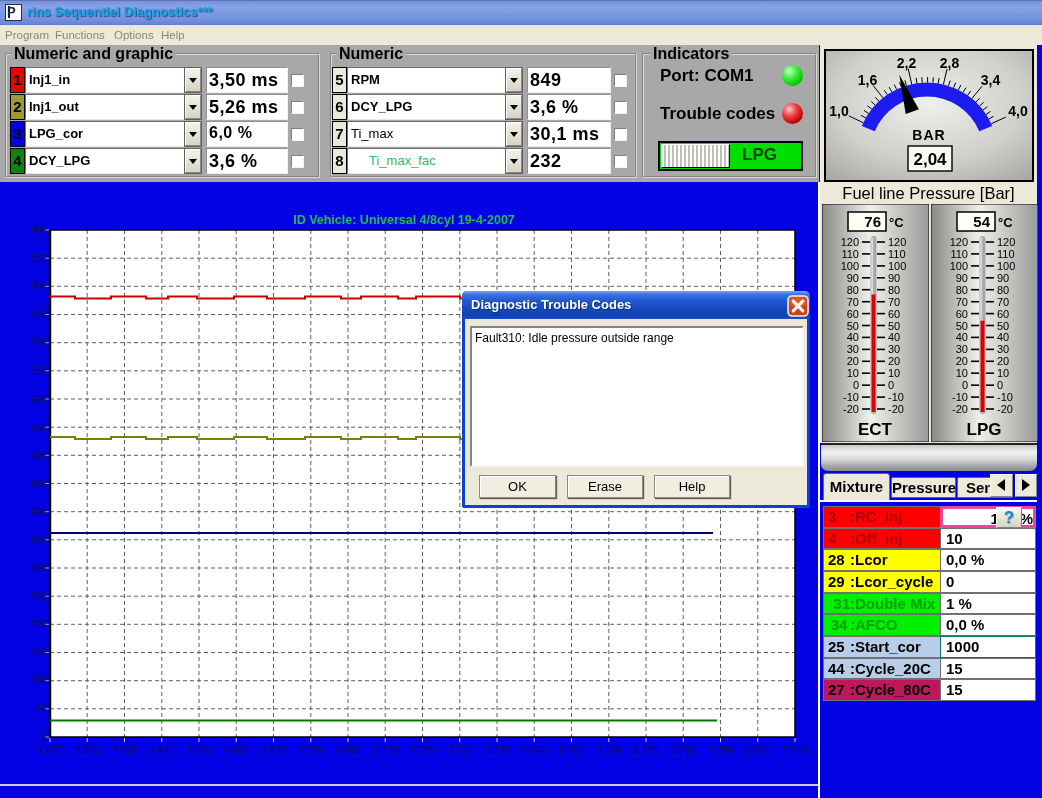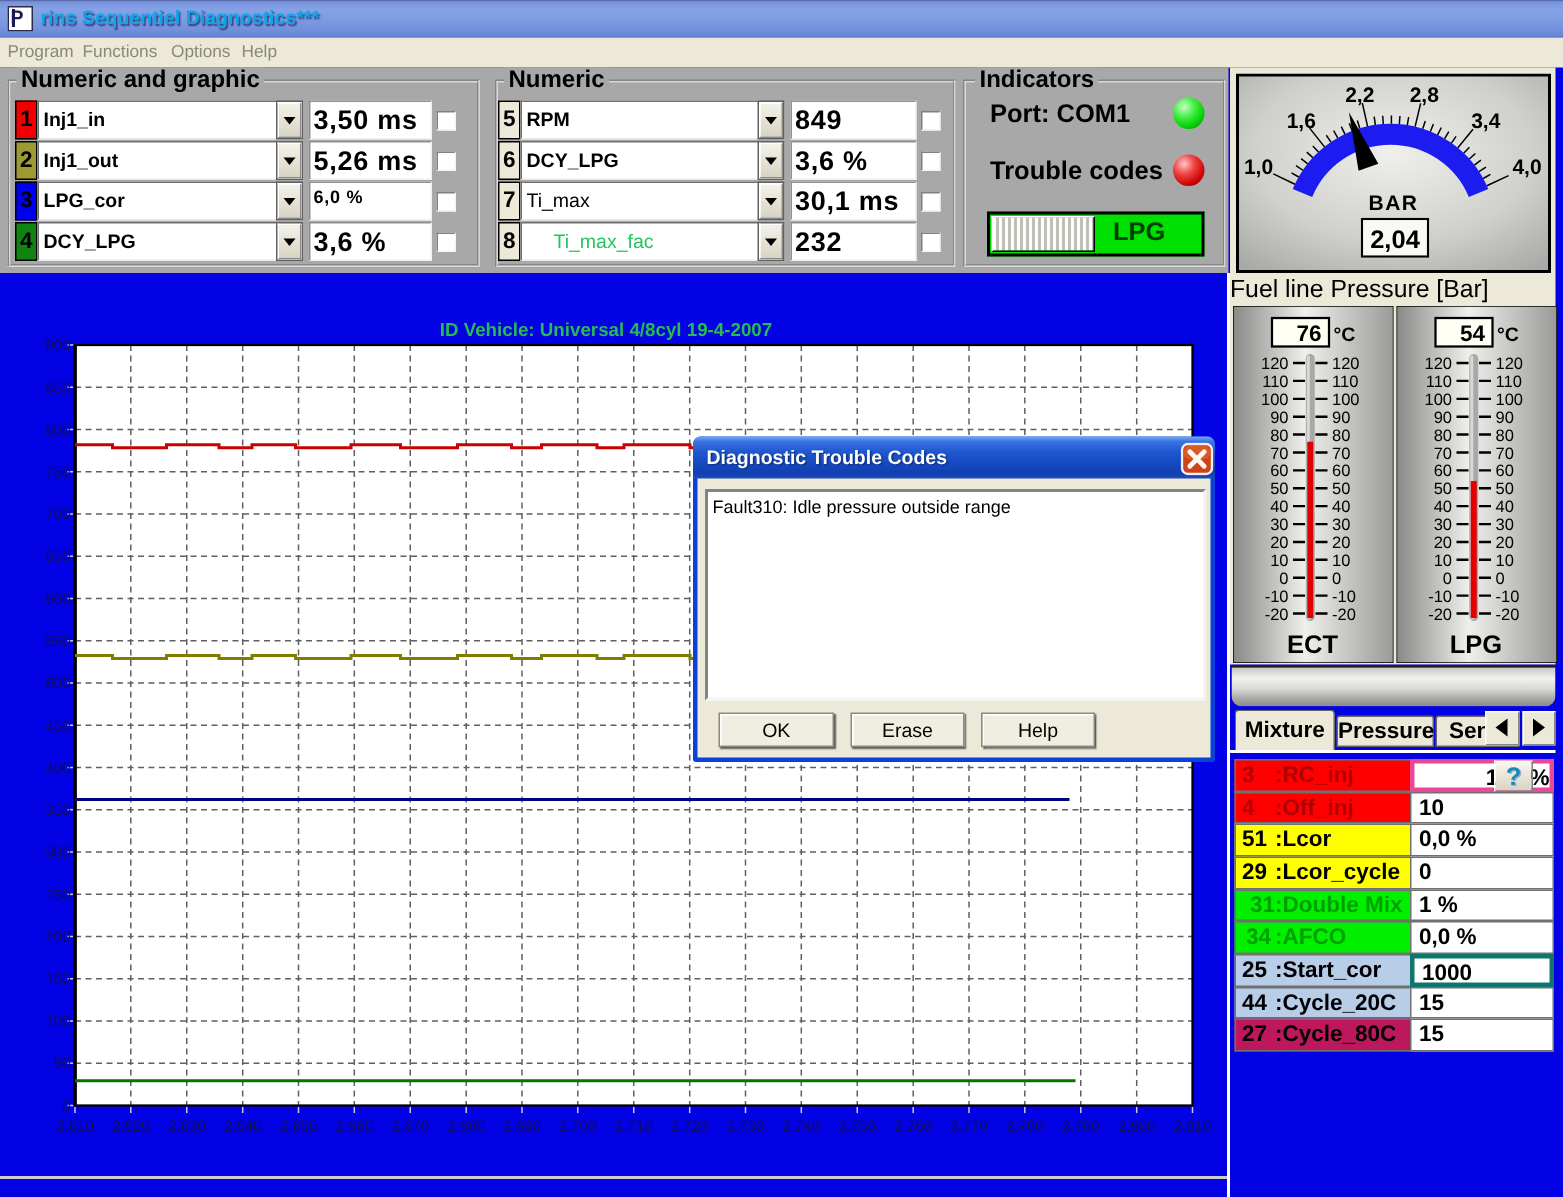--- a/index.html
+++ b/index.html
@@ -39,21 +39,21 @@
 <div class="abs" style="left:189px;top:105px;width:0;height:0;border-left:4px solid transparent;border-right:4px solid transparent;border-top:5px solid #000;"></div>
 <div class="abs" style="left:206px;top:94px;width:82px;height:26px;background:#fff;border:1px solid #909090;border-bottom-color:#f0f0f0;border-right-color:#f0f0f0;box-sizing:border-box;"></div>
 <div class="abs b" style="left:209px;top:97px;font-size:18px;color:#000;letter-spacing:0.5px;">5,26 ms</div>
 <div class="abs" style="left:291px;top:101px;width:13px;height:13px;background:#fff;border:1px solid #808080;border-bottom-color:#f4f4f4;border-right-color:#f4f4f4;box-sizing:border-box;"></div>
 <div class="abs b" style="left:10px;top:121px;width:15px;height:26px;background:#0000f0;border:1px solid #000;box-sizing:border-box;font-size:15px;text-align:center;line-height:24px;color:#000;">3</div>
 <div class="abs" style="left:25px;top:121px;width:177px;height:26px;background:#fff;border:1px solid #707070;border-bottom-color:#e8e8e8;border-right-color:#e8e8e8;box-sizing:border-box;"></div>
 <div class="abs b" style="left:29px;top:126px;font-size:13px;color:#000;">LPG_cor</div>
 <div class="abs" style="left:185px;top:122px;width:16px;height:24px;background:linear-gradient(180deg,#f4f2e8,#d8d4c4);border:1px solid #888;border-top-color:#fff;border-left-color:#fff;box-sizing:border-box;box-shadow:0 0 0 1px #606060;"></div>
 <div class="abs" style="left:189px;top:132px;width:0;height:0;border-left:4px solid transparent;border-right:4px solid transparent;border-top:5px solid #000;"></div>
 <div class="abs" style="left:206px;top:121px;width:82px;height:26px;background:#fff;border:1px solid #909090;border-bottom-color:#f0f0f0;border-right-color:#f0f0f0;box-sizing:border-box;"></div>
-<div class="abs b" style="left:209px;top:124px;font-size:12px;color:#000;letter-spacing:0.5px;">6,0 %</div>
+<div class="abs b" style="left:209px;top:124px;font-size:16px;color:#000;letter-spacing:0.5px;">6,0 %</div>
 <div class="abs" style="left:291px;top:128px;width:13px;height:13px;background:#fff;border:1px solid #808080;border-bottom-color:#f4f4f4;border-right-color:#f4f4f4;box-sizing:border-box;"></div>
 <div class="abs b" style="left:10px;top:148px;width:15px;height:26px;background:#108410;border:1px solid #000;box-sizing:border-box;font-size:15px;text-align:center;line-height:24px;color:#000;">4</div>
 <div class="abs" style="left:25px;top:148px;width:177px;height:26px;background:#fff;border:1px solid #707070;border-bottom-color:#e8e8e8;border-right-color:#e8e8e8;box-sizing:border-box;"></div>
 <div class="abs b" style="left:29px;top:153px;font-size:13px;color:#000;">DCY_LPG</div>
 <div class="abs" style="left:185px;top:149px;width:16px;height:24px;background:linear-gradient(180deg,#f4f2e8,#d8d4c4);border:1px solid #888;border-top-color:#fff;border-left-color:#fff;box-sizing:border-box;box-shadow:0 0 0 1px #606060;"></div>
 <div class="abs" style="left:189px;top:159px;width:0;height:0;border-left:4px solid transparent;border-right:4px solid transparent;border-top:5px solid #000;"></div>
 <div class="abs" style="left:206px;top:148px;width:82px;height:26px;background:#fff;border:1px solid #909090;border-bottom-color:#f0f0f0;border-right-color:#f0f0f0;box-sizing:border-box;"></div>
 <div class="abs b" style="left:209px;top:151px;font-size:18px;color:#000;letter-spacing:0.5px;">3,6 %</div>
 <div class="abs" style="left:291px;top:155px;width:13px;height:13px;background:#fff;border:1px solid #808080;border-bottom-color:#f4f4f4;border-right-color:#f4f4f4;box-sizing:border-box;"></div>
 <div class="abs b" style="left:332px;top:67px;width:15px;height:26px;background:#ece9d8;border:1px solid #000;box-sizing:border-box;font-size:15px;text-align:center;line-height:24px;color:#000;">5</div>
@@ -269,21 +269,21 @@
     <text x="43.5" y="36" font-family="Liberation Sans" font-size="14" font-weight="bold" fill="#000" text-anchor="middle">1,6</text>
     <text x="82.5" y="19" font-family="Liberation Sans" font-size="14" font-weight="bold" fill="#000" text-anchor="middle">2,2</text>
     <text x="125.5" y="19" font-family="Liberation Sans" font-size="14" font-weight="bold" fill="#000" text-anchor="middle">2,8</text>
     <text x="166.5" y="36" font-family="Liberation Sans" font-size="14" font-weight="bold" fill="#000" text-anchor="middle">3,4</text>
     <text x="194" y="67" font-family="Liberation Sans" font-size="14" font-weight="bold" fill="#000" text-anchor="middle">4,0</text>
     <polygon points="75.3,25.8 94.9,60.2 81.7,64.9" fill="#000"></polygon>
     <text x="105" y="91" font-family="Liberation Sans" font-size="14" font-weight="bold" fill="#000" text-anchor="middle" letter-spacing="1">BAR</text>
     <rect x="84" y="97" width="44" height="25" fill="#f8f8f4" stroke="#000" stroke-width="1.4"></rect>
     <text x="106" y="116" font-family="Liberation Sans" font-size="17" font-weight="bold" fill="#000" text-anchor="middle">2,04</text>
   </svg>
-<div class="abs" style="left:820px;top:184px;width:217px;height:22px;font-size:16.5px;color:#000;text-align:left;">Fuel line Pressure [Bar]</div>
+<div class="abs" style="left:820px;top:184px;width:217px;height:22px;font-size:16.5px;color:#000;text-align:center;">Fuel line Pressure [Bar]</div>
 <svg class="abs" style="left:822px;top:204px;" width="107" height="238" xmlns="http://www.w3.org/2000/svg">
     <defs>
       <linearGradient id="tbECT" x1="0" y1="0" x2="1" y2="0">
         <stop offset="0%" stop-color="#888886"></stop>
         <stop offset="45%" stop-color="#efefec"></stop>
         <stop offset="100%" stop-color="#9a9a98"></stop>
       </linearGradient>
     </defs>
     <rect x="0" y="0" width="107" height="238" fill="url(#tbECT)" stroke="#000" stroke-width="1"></rect>
     <rect x="26" y="8" width="38" height="19" fill="#fffff4" stroke="#000" stroke-width="1.5"></rect>
@@ -440,30 +440,30 @@
 <div class="abs b" style="left:957px;top:477px;width:56px;height:21px;background:#ece9d8;border:1px solid #666;border-radius:2px 2px 0 0;box-sizing:border-box;font-size:15px;text-align:left;padding-left:8px;line-height:20px;">Sen</div>
 <div class="abs" style="left:990px;top:474px;width:23px;height:23px;background:#ece9d8;border:1px solid #888;border-top-color:#fff;border-left-color:#fff;box-sizing:border-box;"></div>
 <div class="abs" style="left:997px;top:479px;width:0;height:0;border-top:6px solid transparent;border-bottom:6px solid transparent;border-right:8px solid #000;"></div>
 <div class="abs" style="left:1015px;top:474px;width:22px;height:23px;background:#ece9d8;border:1px solid #888;border-top-color:#fff;border-left-color:#fff;box-sizing:border-box;"></div>
 <div class="abs" style="left:1022px;top:479px;width:0;height:0;border-top:6px solid transparent;border-bottom:6px solid transparent;border-left:8px solid #000;"></div>
 <div class="abs" style="left:819px;top:500px;width:218px;height:2px;background:#fff;"></div>
 <div class="abs b" style="left:823px;top:506.0px;width:117px;height:21.67px;background:#ff0000;border:1px solid #707070;border-right:none;box-sizing:border-box;color:#b00000;font-size:15px;line-height:20px;"><span style="display:inline-block;width:26px;text-align:left;padding-left:4px;box-sizing:border-box;">3</span>:RC_inj</div>
 <div class="abs b" style="left:940px;top:506.0px;width:96px;height:21.67px;background:#ffffff;border:3px solid #ec4899;box-sizing:border-box;color:#000;font-size:15px;line-height:20px;padding-left:5px;text-align:right;">135 %</div>
 <div class="abs b" style="left:823px;top:527.7px;width:117px;height:21.67px;background:#ff0000;border:1px solid #707070;border-right:none;box-sizing:border-box;color:#b00000;font-size:15px;line-height:20px;"><span style="display:inline-block;width:26px;text-align:left;padding-left:4px;box-sizing:border-box;">4</span>:Off_inj</div>
 <div class="abs b" style="left:940px;top:527.7px;width:96px;height:21.67px;background:#ffffff;border:1px solid #707070;box-sizing:border-box;color:#000;font-size:15px;line-height:20px;padding-left:5px;">10</div>
-<div class="abs b" style="left:823px;top:549.3px;width:117px;height:21.67px;background:#ffff00;border:1px solid #707070;border-right:none;box-sizing:border-box;color:#000000;font-size:15px;line-height:20px;"><span style="display:inline-block;width:26px;text-align:left;padding-left:4px;box-sizing:border-box;">51</span>:Lcor</div>
+<div class="abs b" style="left:823px;top:549.3px;width:117px;height:21.67px;background:#ffff00;border:1px solid #707070;border-right:none;box-sizing:border-box;color:#000000;font-size:15px;line-height:20px;"><span style="display:inline-block;width:26px;text-align:left;padding-left:4px;box-sizing:border-box;">28</span>:Lcor</div>
 <div class="abs b" style="left:940px;top:549.3px;width:96px;height:21.67px;background:#ffffff;border:1px solid #707070;box-sizing:border-box;color:#000;font-size:15px;line-height:20px;padding-left:5px;">0,0 %</div>
 <div class="abs b" style="left:823px;top:571.0px;width:117px;height:21.67px;background:#ffff00;border:1px solid #707070;border-right:none;box-sizing:border-box;color:#000000;font-size:15px;line-height:20px;"><span style="display:inline-block;width:26px;text-align:left;padding-left:4px;box-sizing:border-box;">29</span>:Lcor_cycle</div>
 <div class="abs b" style="left:940px;top:571.0px;width:96px;height:21.67px;background:#ffffff;border:1px solid #707070;box-sizing:border-box;color:#000;font-size:15px;line-height:20px;padding-left:5px;">0</div>
 <div class="abs b" style="left:823px;top:592.7px;width:117px;height:21.67px;background:#00f000;border:1px solid #707070;border-right:none;box-sizing:border-box;color:#00a000;font-size:15px;line-height:20px;"><span style="display:inline-block;width:26px;text-align:right;padding-left:4px;box-sizing:border-box;">31</span>:Double Mix</div>
 <div class="abs b" style="left:940px;top:592.7px;width:96px;height:21.67px;background:#ffffff;border:1px solid #707070;box-sizing:border-box;color:#000;font-size:15px;line-height:20px;padding-left:5px;">1 %</div>
 <div class="abs b" style="left:823px;top:614.4px;width:117px;height:21.67px;background:#00f000;border:1px solid #707070;border-right:none;box-sizing:border-box;color:#00a000;font-size:15px;line-height:20px;"><span style="display:inline-block;width:26px;text-align:center;padding-left:4px;box-sizing:border-box;">34</span>:AFCO</div>
 <div class="abs b" style="left:940px;top:614.4px;width:96px;height:21.67px;background:#ffffff;border:1px solid #707070;box-sizing:border-box;color:#000;font-size:15px;line-height:20px;padding-left:5px;">0,0 %</div>
 <div class="abs b" style="left:823px;top:636.0px;width:117px;height:21.67px;background:#b8cee8;border:1px solid #707070;border-right:none;box-sizing:border-box;color:#000000;font-size:15px;line-height:20px;"><span style="display:inline-block;width:26px;text-align:left;padding-left:4px;box-sizing:border-box;">25</span>:Start_cor</div>
-<div class="abs b" style="left:940px;top:636.0px;width:96px;height:21.67px;background:#ffffff;border:3px solid #0f766e;box-sizing:border-box;color:#000;font-size:15px;line-height:20px;padding-left:5px;">1000</div>
+<div class="abs b" style="left:940px;top:636.0px;width:96px;height:21.67px;background:#ffffff;border:1px solid #0f766e;box-sizing:border-box;color:#000;font-size:15px;line-height:20px;padding-left:5px;">1000</div>
 <div class="abs b" style="left:823px;top:657.7px;width:117px;height:21.67px;background:#b8cee8;border:1px solid #707070;border-right:none;box-sizing:border-box;color:#000000;font-size:15px;line-height:20px;"><span style="display:inline-block;width:26px;text-align:left;padding-left:4px;box-sizing:border-box;">44</span>:Cycle_20C</div>
 <div class="abs b" style="left:940px;top:657.7px;width:96px;height:21.67px;background:#ffffff;border:1px solid #707070;box-sizing:border-box;color:#000;font-size:15px;line-height:20px;padding-left:5px;">15</div>
 <div class="abs b" style="left:823px;top:679.4px;width:117px;height:21.67px;background:#be185d;border:1px solid #707070;border-right:none;box-sizing:border-box;color:#000000;font-size:15px;line-height:20px;"><span style="display:inline-block;width:26px;text-align:left;padding-left:4px;box-sizing:border-box;">27</span>:Cycle_80C</div>
 <div class="abs b" style="left:940px;top:679.4px;width:96px;height:21.67px;background:#ffffff;border:1px solid #707070;box-sizing:border-box;color:#000;font-size:15px;line-height:20px;padding-left:5px;">15</div>
 <div class="abs b" style="left:996px;top:507px;width:26px;height:21px;background:linear-gradient(180deg,#f8f6ee,#d8d4c4);border:1px solid #808080;border-top-color:#fff;border-left-color:#fff;box-sizing:border-box;color:#1889b8;font-size:17px;text-align:center;line-height:19px;text-shadow:1px 1px 0 #9ad;">?</div>
 <div class="abs" style="left:462px;top:291px;width:348px;height:217px;background:#ece9d8;border:3px solid #0842d8;border-radius:5px 5px 2px 2px;box-sizing:border-box;"></div>
 <div class="abs" style="left:462px;top:291px;width:348px;height:28px;border-radius:5px 5px 0 0;
 background:linear-gradient(180deg,#78a8f0 0%,#3a74e4 12%,#2058d0 35%,#1648c0 65%,#1040b0 88%,#1e4cbe 100%);box-sizing:border-box;"></div>
 <div class="abs b" style="left:471px;top:297px;font-size:13px;color:#fff;text-shadow:1px 1px 1px #10307a;">Diagnostic Trouble Codes</div>
 <svg class="abs" style="left:787px;top:295px;" width="22" height="22" xmlns="http://www.w3.org/2000/svg">

